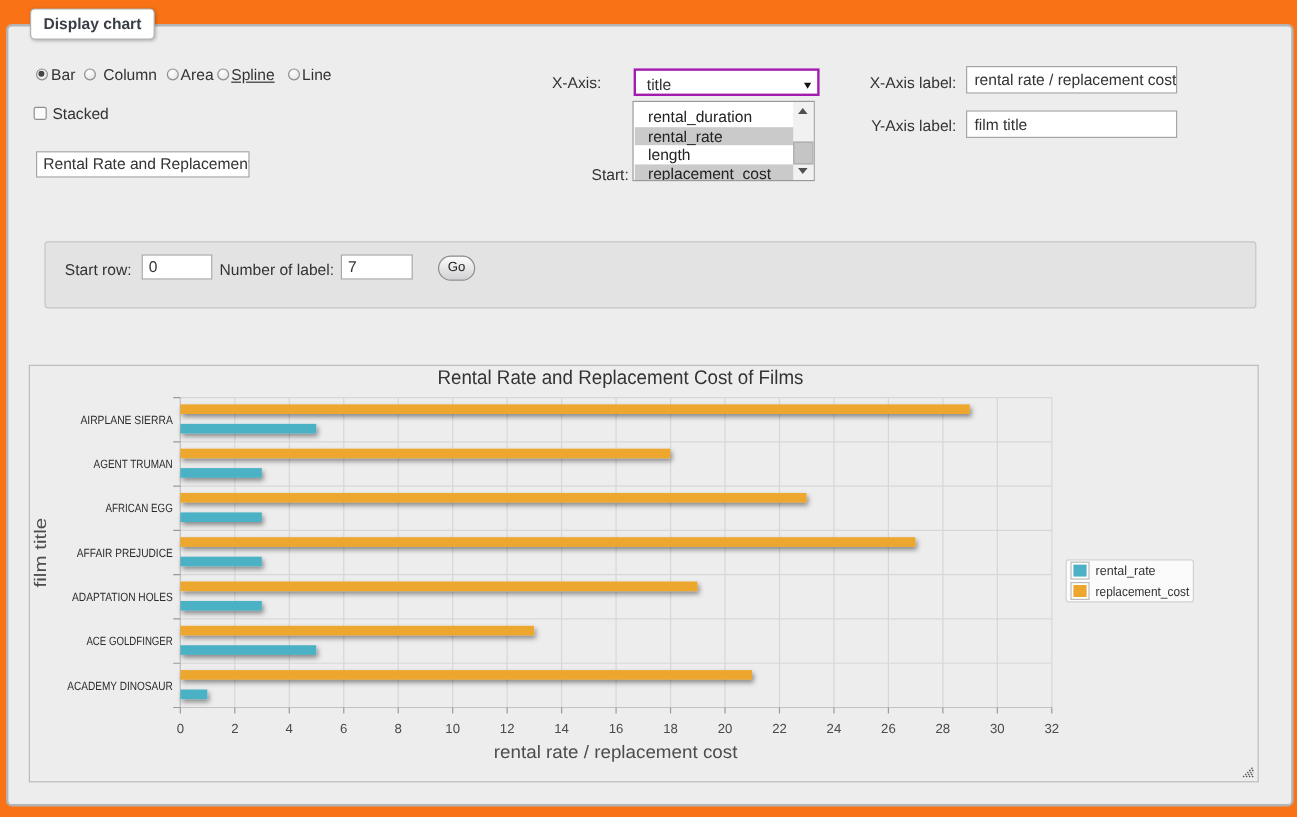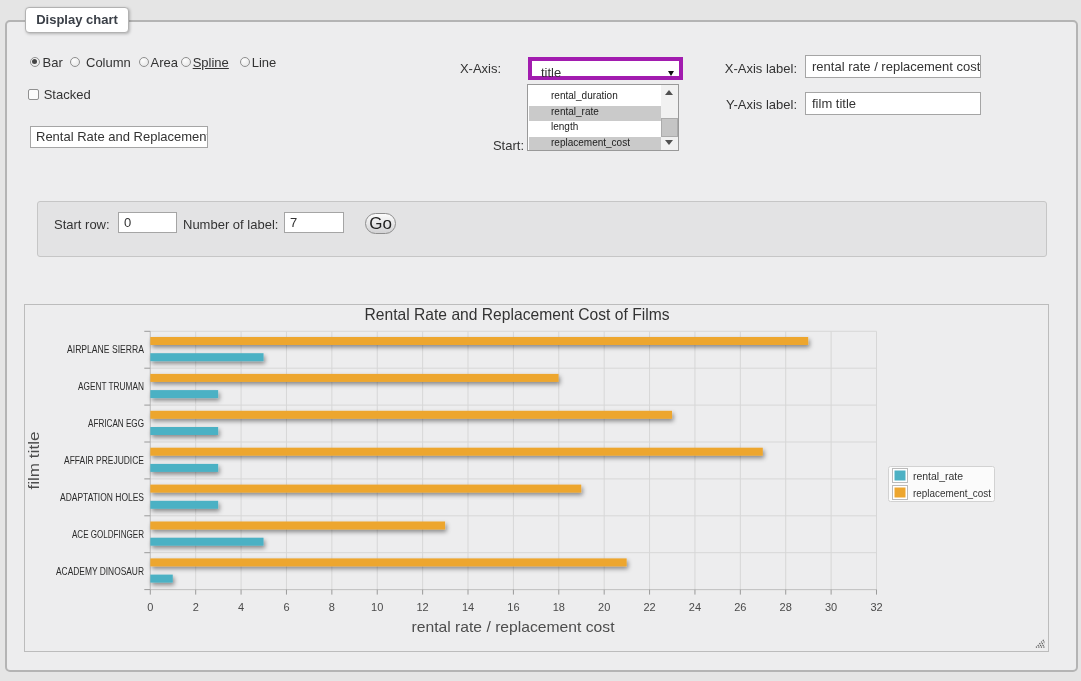--- a/index.html
+++ b/index.html
@@ -1,33 +1,33 @@
 <!DOCTYPE html>
 <html><head>
 <meta charset="utf-8">
 <style>
 * { margin:0; padding:0; box-sizing:border-box; }
 html,body { width:1081px; height:681px; background:#fff; font-family:"Liberation Sans", sans-serif; }
-#page { position:relative; width:1081px; height:681px; overflow:hidden; background:#e5e5e5; }
+#page { position:relative; width:1081px; height:681px; overflow:hidden; background:#f97316; }
 .abs { position:absolute; }
 #fieldset { left:5px; top:20px; width:1073px; height:652px; border:2px solid #b4b4b4; border-radius:5px; background:#ededee; }
 #legendbox { left:25px; top:7px; width:104px; height:26px; background:#fff; border:1px solid #b2b2b2; border-radius:4px; box-shadow:1px 1px 3px rgba(0,0,0,0.25); text-align:center; line-height:24px; font-size:13px; font-weight:bold; color:#3a3f47; }
 .lbl { font-size:13px; color:#333; line-height:15px; }
 .radio { width:10px; height:10px; border:1px solid #8f8f8f; border-radius:50%; background:radial-gradient(circle at 35% 30%, #fdfdfd, #e3e3e3); }
 .radio.sel::after { content:""; position:absolute; left:1.5px; top:1.5px; width:5px; height:5px; border-radius:50%; background:#444; }
 .checkbox { width:11px; height:11px; border:1px solid #909090; border-radius:2px; background:#fbfbfb; }
 .tinput { background:#fff; border:1px solid #a5a5a5; font-size:13px; color:#333; overflow:hidden; white-space:nowrap; }
 #panel { left:37px; top:201px; width:1010px; height:56px; background:#e3e3e4; border:1px solid #c6c6c6; border-radius:3px; }
-#gobtn { left:365px; top:213px; width:31px; height:21px; border:1px solid #8e8e8e; border-radius:10.5px; background:linear-gradient(#fcfcfc,#d2d2d4); font-size:17px; color:#222; text-align:center; line-height:19px; }
+#gobtn { left:365px; top:213px; width:31px; height:21px; border:1px solid #8e8e8e; border-radius:10.5px; background:linear-gradient(#fcfcfc,#d2d2d4); font-size:11px; color:#222; text-align:center; line-height:19px; }
 #chartbox { left:24px; top:304px; width:1025px; height:348px; border:1px solid #bcbcbc; }
-#selbox { left:528px; top:57px; width:155px; height:23px; background:#fff; border:4px solid #a21caf; }
+#selbox { left:528px; top:57px; width:155px; height:23px; background:#fff; border:2px solid #a21caf; }
 #selbox .txt { position:absolute; left:9px; top:3.5px; font-size:13px; color:#333; }
 #selbox .arr { position:absolute; right:5.5px; top:10px; width:0; height:0; border-left:3px solid transparent; border-right:3px solid transparent; border-top:5px solid #111; }
 #listbox { left:527px; top:84px; width:152px; height:67px; background:#fff; border:1px solid #999; overflow:hidden; }
-.opt { position:absolute; left:1px; width:133px; height:15.5px; font-size:10px; color:#222; padding-left:22px; }
+.opt { position:absolute; left:1px; width:133px; height:15.5px; font-size:13px; color:#222; padding-left:11px; }
 .opt.sel { background:#cacaca; }
 #sbar { position:absolute; right:0; top:0; width:17px; height:65px; background:#f1f1f1; }
 #sthumb { position:absolute; left:0px; top:33px; width:17px; height:19px; background:#c5c5c5; border:1px solid #ababab; }
 .sarr { position:absolute; left:4px; width:0; height:0; border-left:4.5px solid transparent; border-right:4.5px solid transparent; }
 </style>
 </head>
 <body>
 <div id="page">
   <div id="fieldset" class="abs"></div>
   <div id="legendbox" class="abs">Display chart</div>

